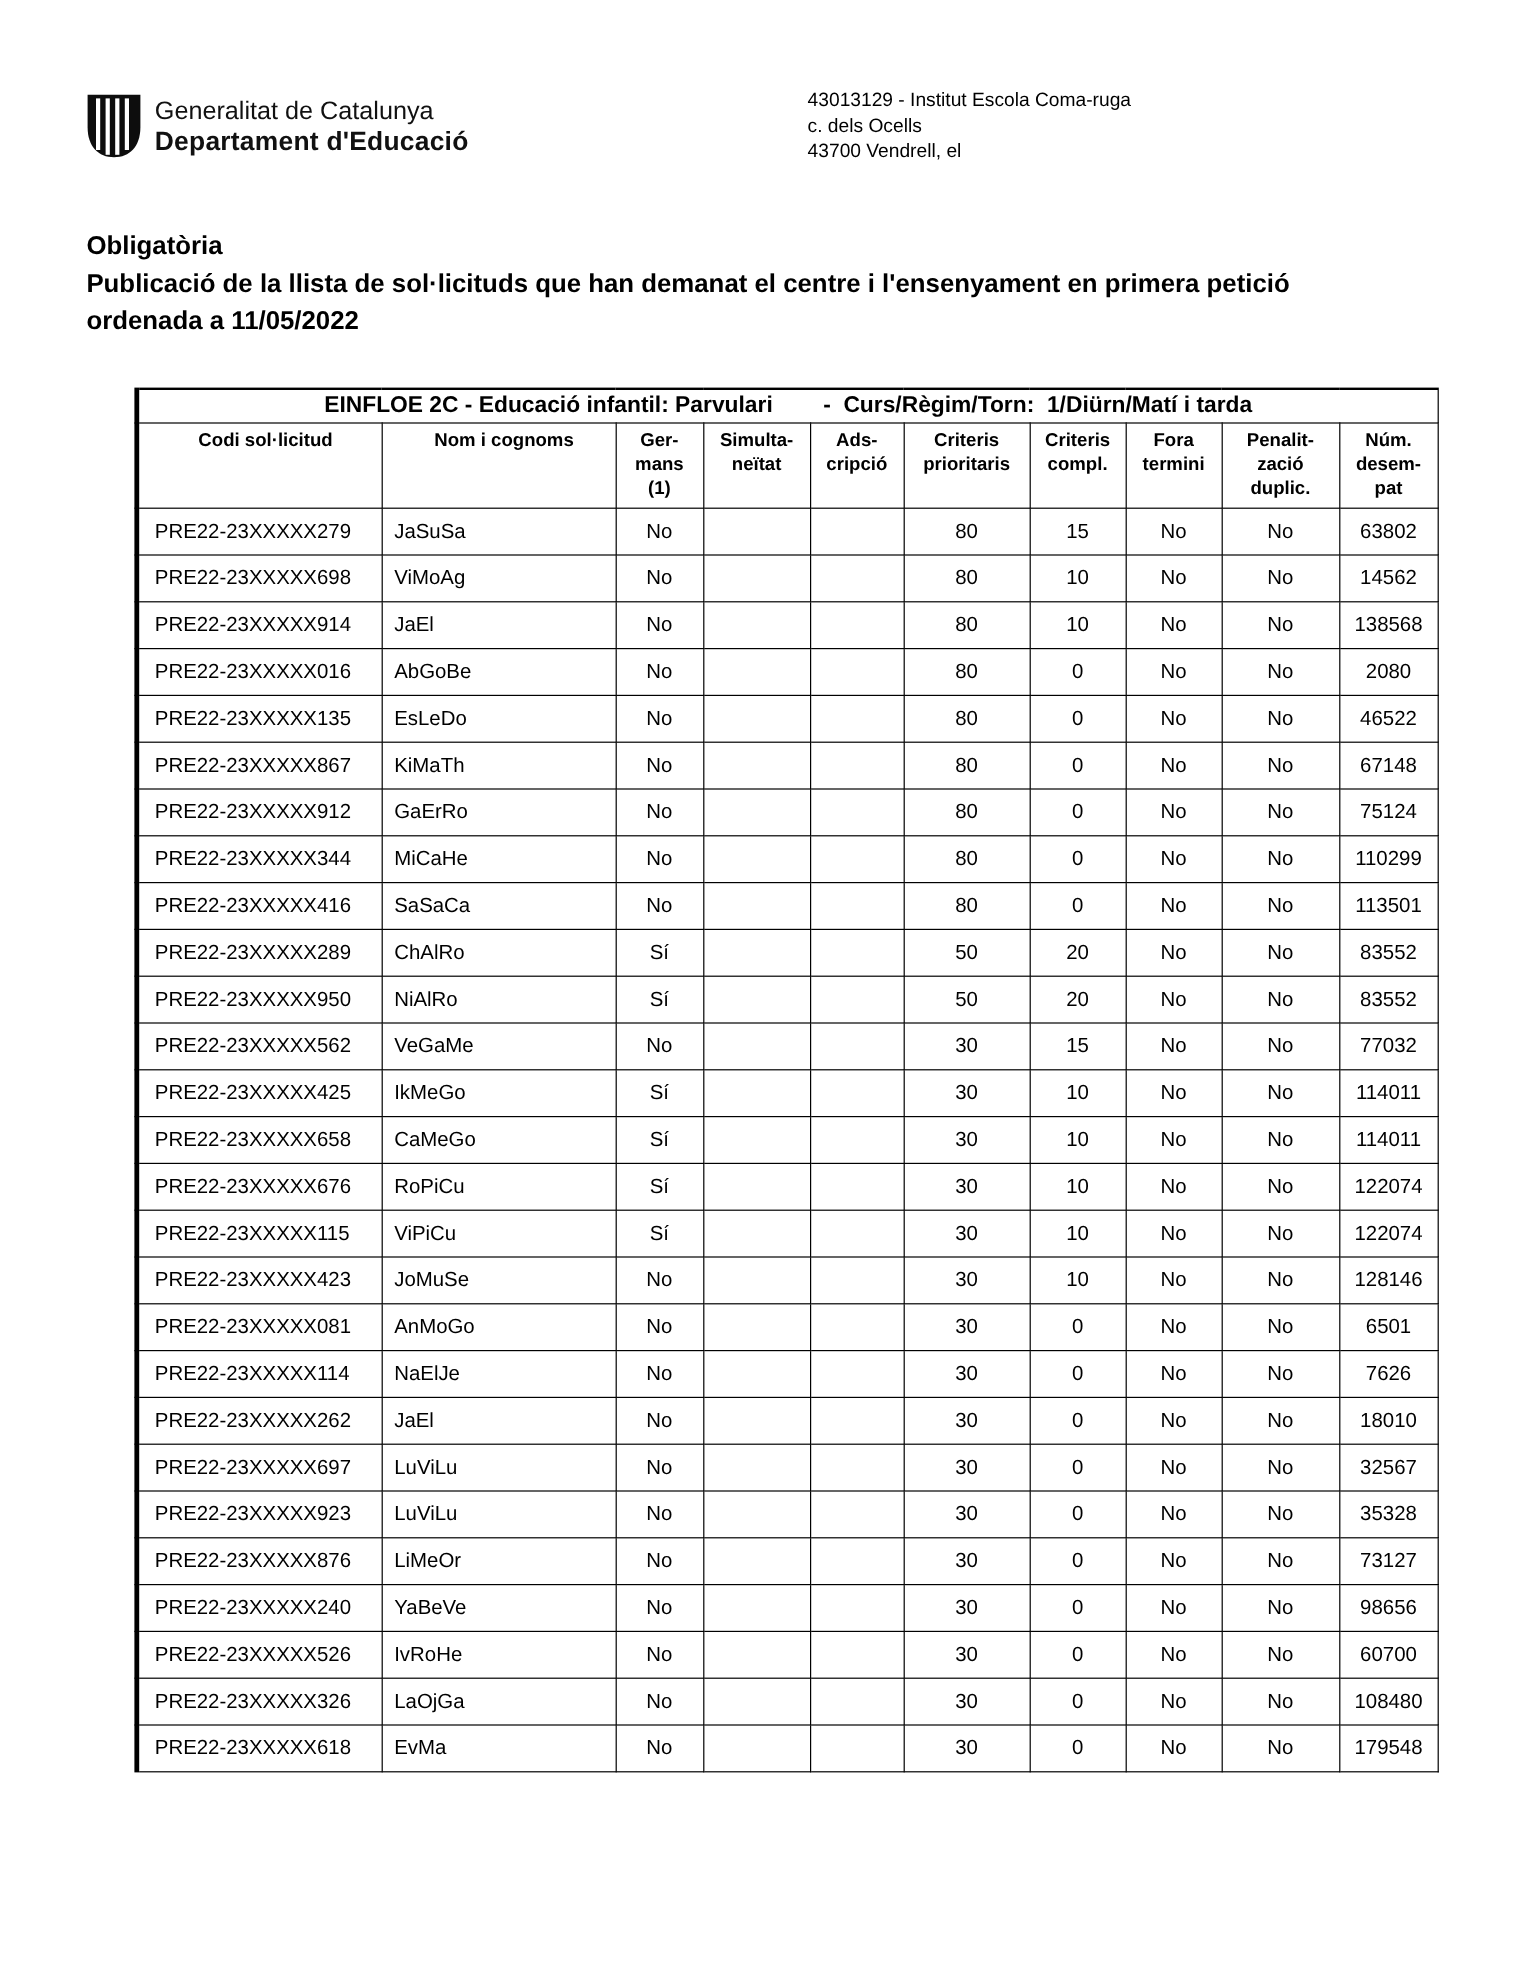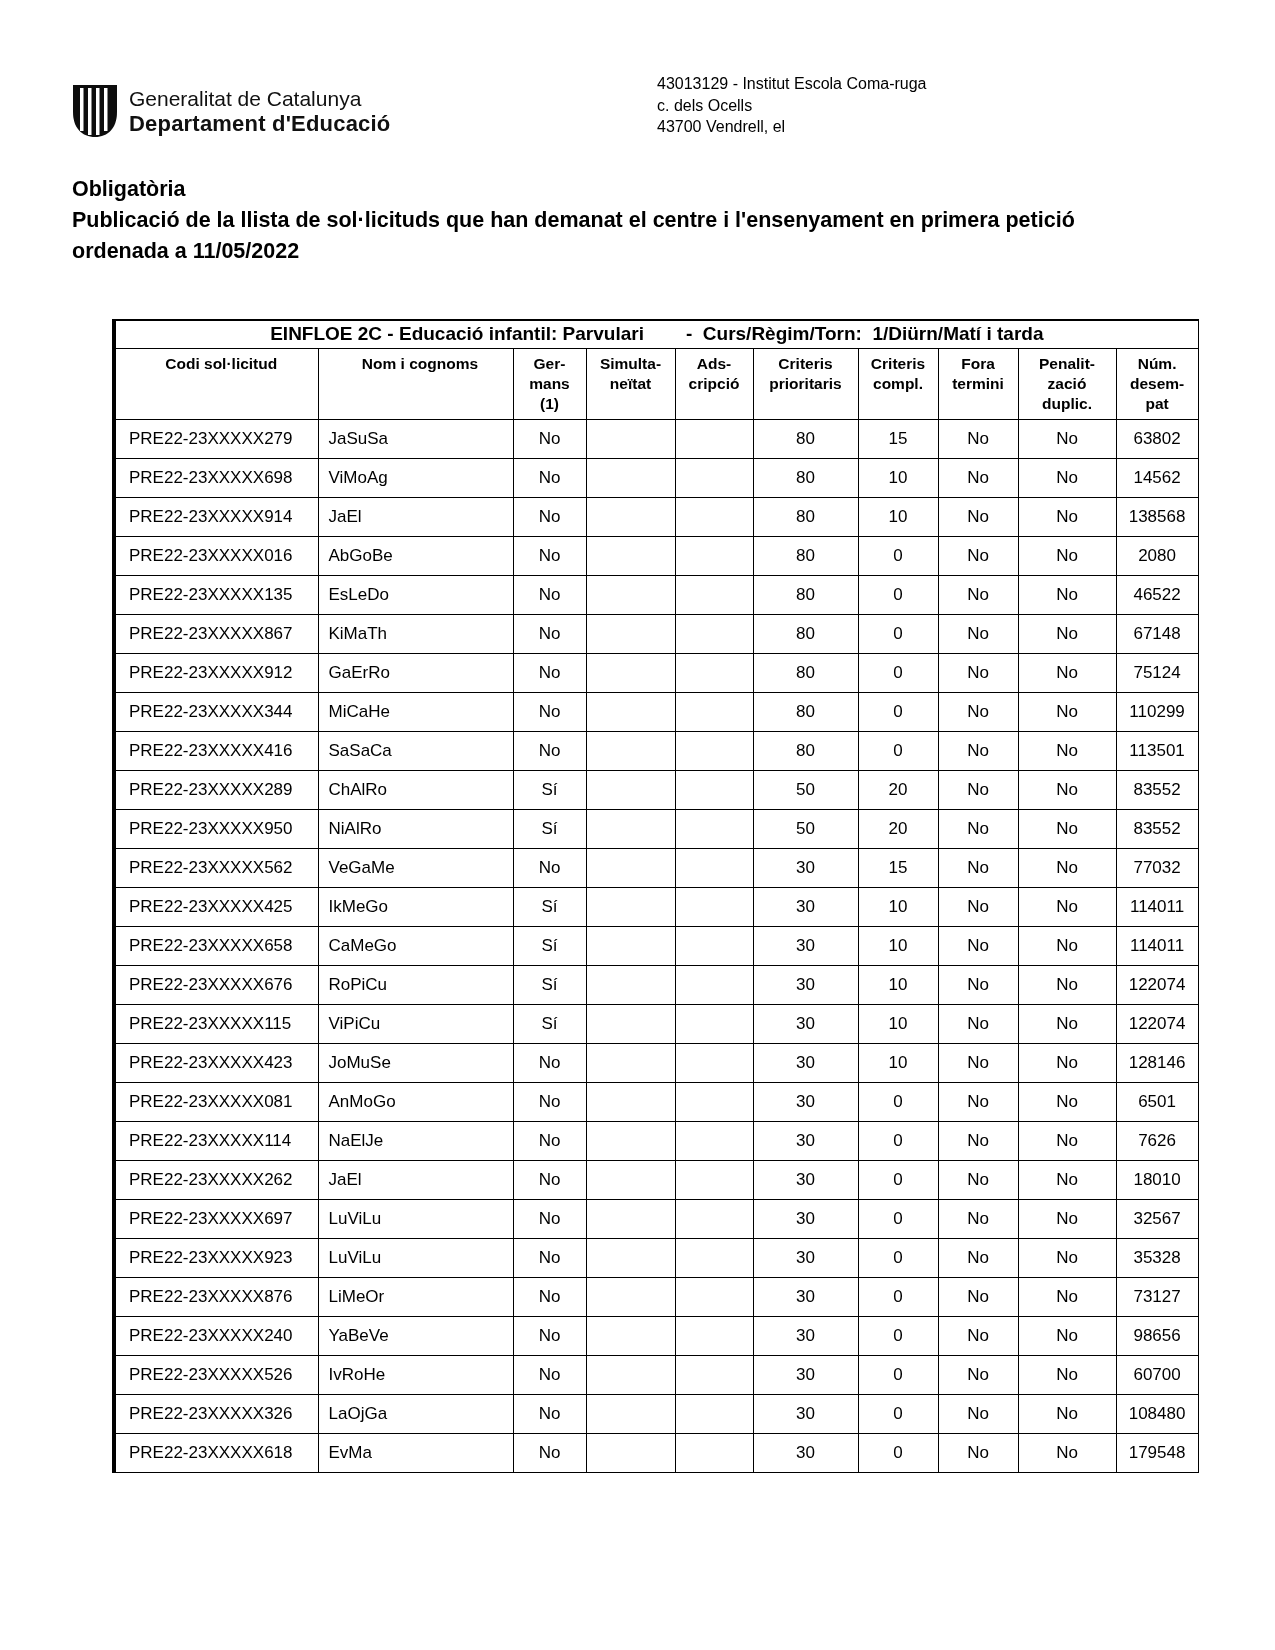--- a/index.html
+++ b/index.html
@@ -9,38 +9,38 @@
   .page {
     width: 1275px;
     height: 1650px;
     background: #fff;
     position: relative;
     padding: 72px 72px 0 72px;
     overflow: hidden;
   }
 
   
-  .top-header { display: flex; align-items: flex-end; }
+  .top-header { display: flex; align-items: center; gap: 16px; }
   .brand { display: flex; align-items: center; gap: 11px; width: 585px; flex: 0 0 585px; }
   .brand-text { padding-top: 2px; }
   .brand-text .org  { font-size: 21px; color: #111; }
   .brand-text .dept { font-size: 22px; font-weight: bold; color: #111; letter-spacing: 0.2px; }
   .school { font-size: 16px; line-height: 1.35; padding-top: 1px; }
 
   
   .doc-heading {
-    margin-top: 36px;
+    margin-top: 52px;
     font-weight: bold;
     font-size: 21.5px;
     line-height: 1.45;
     max-width: 1045px;
   }
 
   
-  .table-wrap { margin-top: 52px; margin-left: -8px; padding-left: 48px; }
+  .table-wrap { margin-top: 40px; margin-left: -8px; padding-left: 48px; }
   table.apps-table {
     width: 1084px;
     border-collapse: collapse;
     table-layout: fixed;
   }
   table.apps-table, .apps-table th, .apps-table td { border: 1px solid #000; }
   table.apps-table { border-left: 4px solid #000; border-top: 2px solid #000; }
 
   .caption-cell {
     font-size: 19px;

